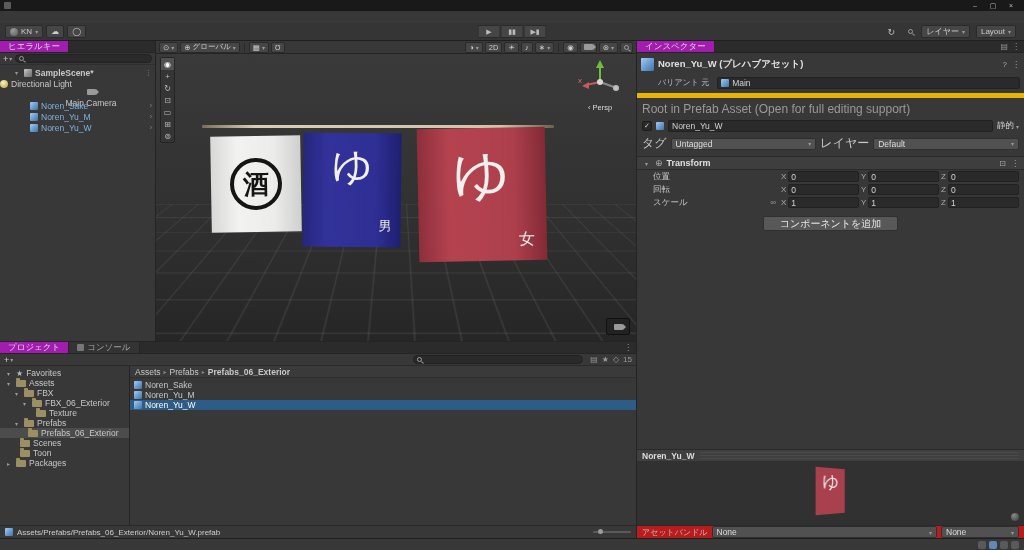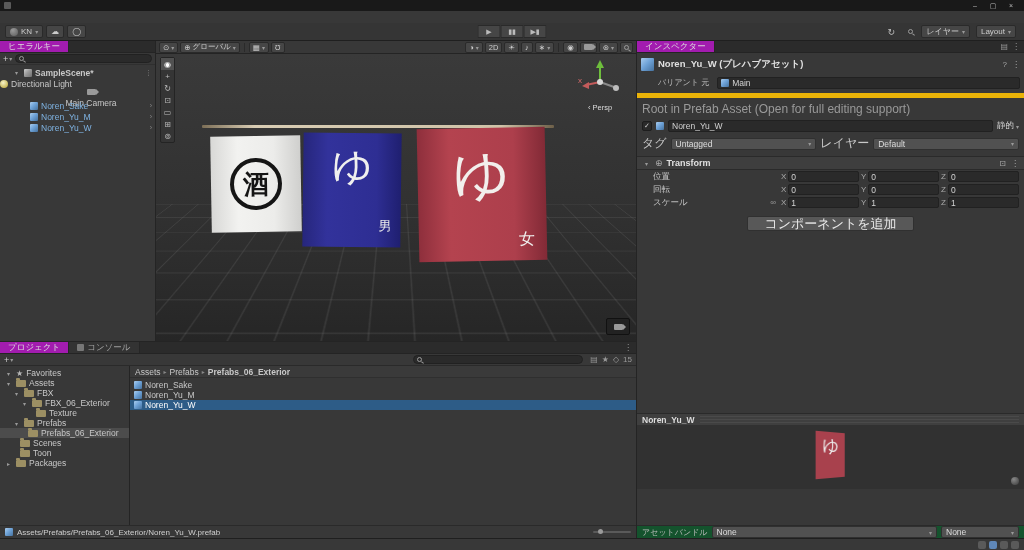--- a/index.html
+++ b/index.html
@@ -157,35 +157,35 @@
   .comp-icons { margin-left:auto; display:flex; gap:5px; color:#aaa; font-size:8px; }
   .t-row { display:flex; align-items:center; height:13px; padding-right:5px; flex:none; }
   .t-label { width:142px; padding-left:16px; font-size:8.5px; color:#c8c8c8; display:flex; align-items:center; }
   .link-icon { margin-left:auto; margin-right:3px; color:#999; font-size:8px; }
   .axis-group { flex:1; display:flex; align-items:center; gap:2px; margin-left:2px; min-width:0; }
   .axis-label { font-size:8px; color:#aaa; flex:none; }
   .axis-input { flex:1; min-width:0; background:#2a2a2a; border:1px solid #212121; border-radius:2px;
     height:11px; font-size:8.5px; color:#d2d2d2; padding:0 2px; outline:none; font-family:inherit; }
   .add-comp-wrap { display:flex; justify-content:center; padding:7px 0; flex:none; }
   .add-comp-btn { background:#585858; border:1px solid #303030; border-radius:2px; height:15px;
-    padding:0 16px; font-size:13px; color:#e8e8e8; display:flex; align-items:center; }
+    padding:0 16px; font-size:10px; color:#e8e8e8; display:flex; align-items:center; }
   .insp-spacer { flex:1; }
   .preview-header { height:12px; background:#3f3f3f; border-top:1px solid #2a2a2a;
     display:flex; align-items:center; padding:0 5px; gap:6px; flex:none; }
   .preview-title { font-size:8.5px; font-weight:bold; color:#ddd; flex:none; }
   .drag-texture { flex:1; height:7px;
     background:repeating-linear-gradient(180deg,#4a4a4a 0,#4a4a4a 1px,transparent 1px,transparent 3px); }
   .preview-area { height:64px; background:#313131; position:relative; flex:none; }
   .preview-flag { position:absolute; left:50%; top:7px; width:32px; height:46px; margin-left:-16px;
     background:#a8414d; transform:perspective(120px) rotateY(25deg); display:flex; justify-content:center; }
   .preview-flag span { color:#eee; font-size:18px; margin-top:2px; }
   .preview-sphere { position:absolute; right:5px; bottom:4px; width:8px; height:8px; border-radius:50%;
     background:radial-gradient(circle at 35% 30%,#888,#3a3a3a); }
   .bundle-bar { height:13px; border-top:1px solid #2a2a2a; display:flex; align-items:center; gap:4px;
-    padding:0 5px; background:#14532d; flex:none;margin-top:36px; }
+    padding:0 5px; background:#b91c1c; flex:none; }
   .bundle-label { font-size:8px; color:#bbb; flex:none; }
   .dd-flex { flex:1; }
   .dd-small { width:78px; flex:none; }
 
   
   .statusbar { position:absolute; left:0; top:538px; width:100%; height:12px; background:#383838;
     border-top:1px solid #1f1f1f; display:flex; align-items:center; justify-content:flex-end; gap:3px; padding:0 5px; }
   .sb-icon { width:8px; height:8px; border-radius:2px; background:#5a5a5a; }
   .sb-icon.blue { background:#5f87b8; }
 </style>

